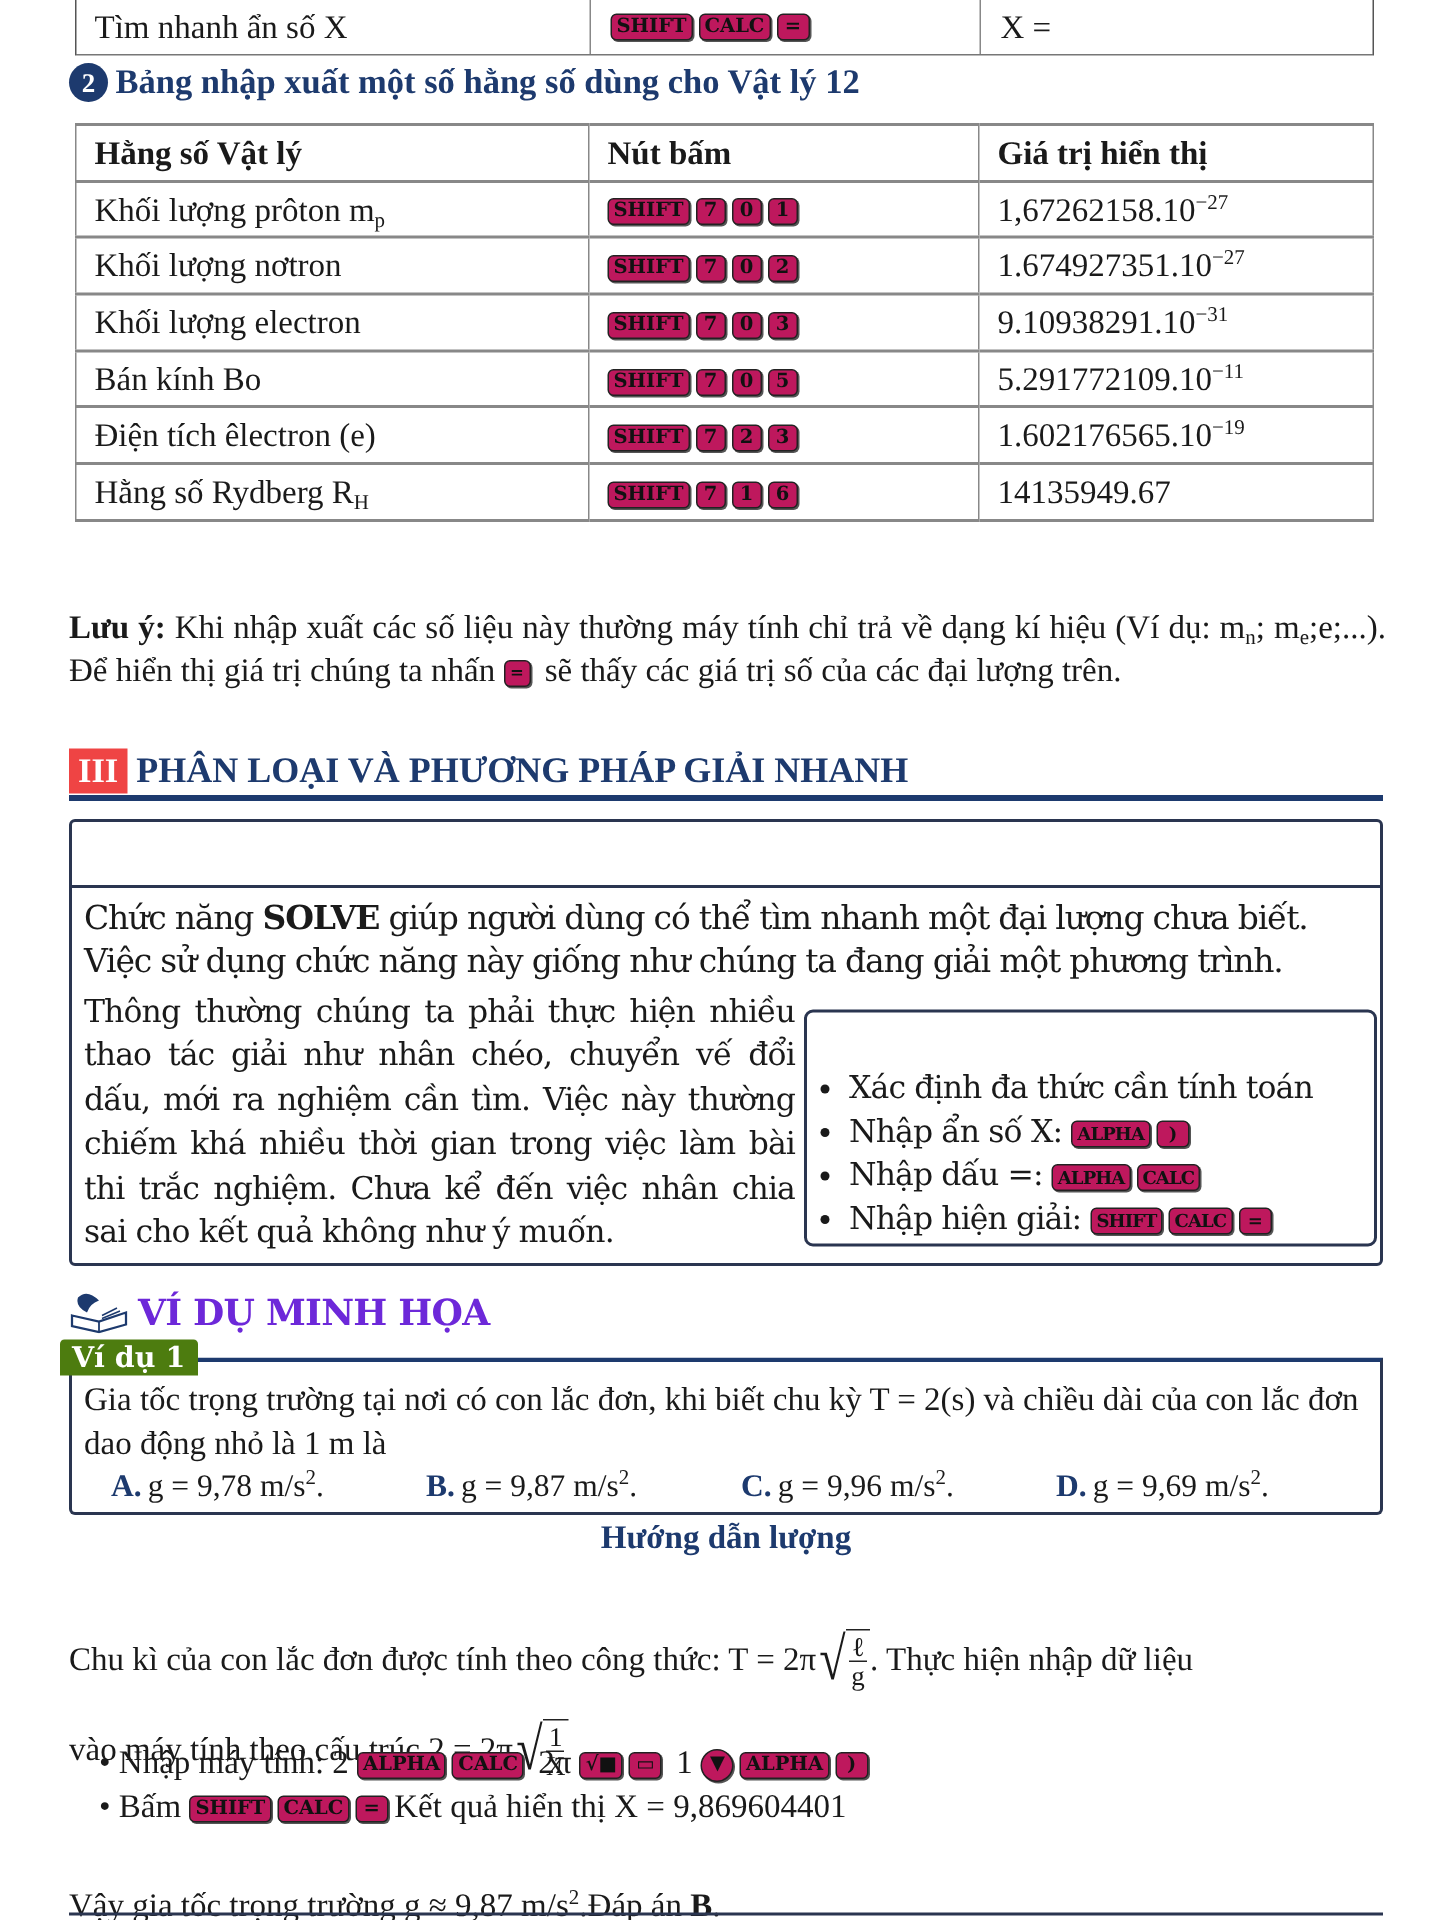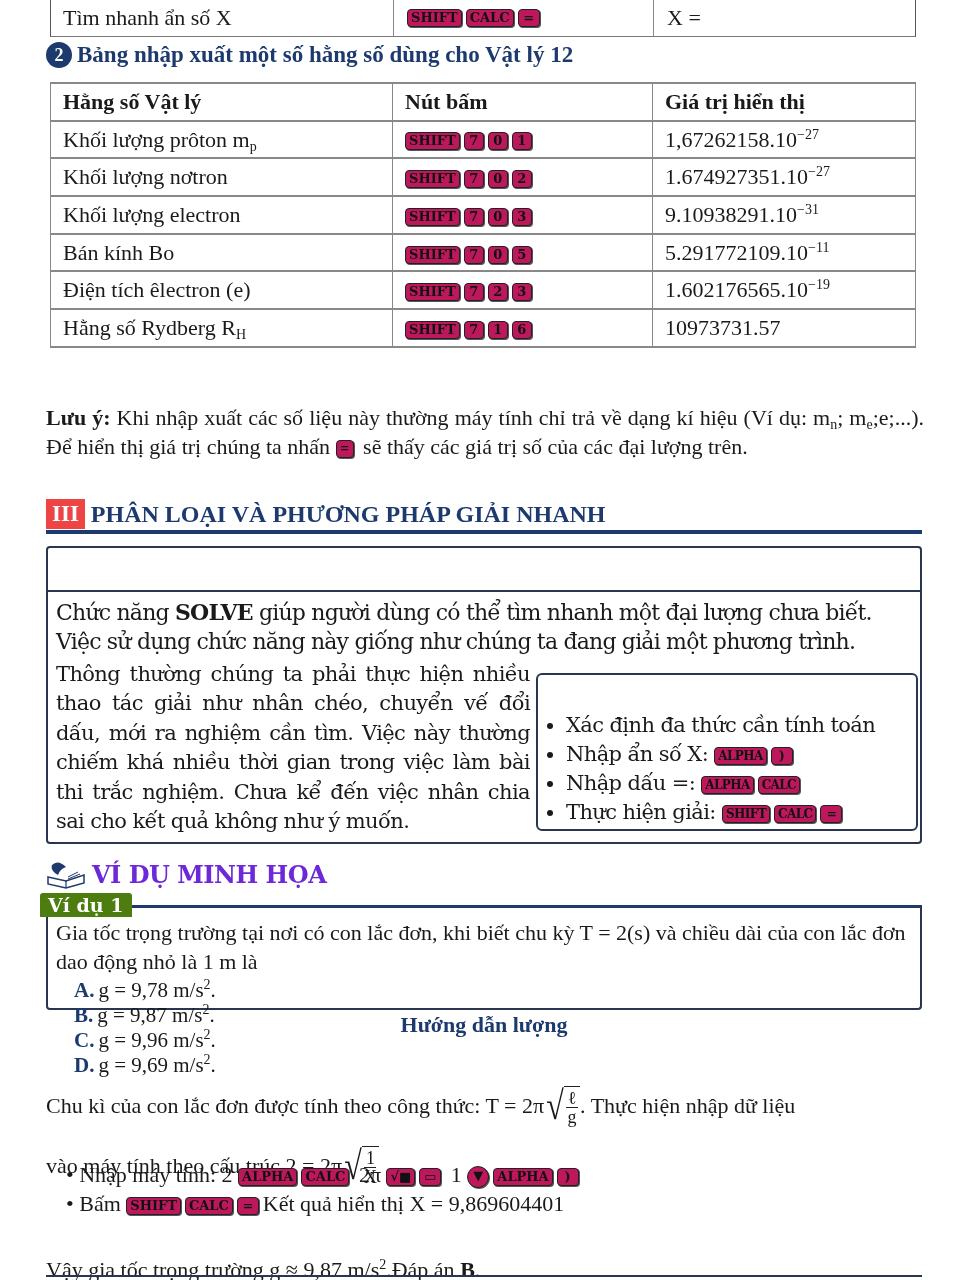--- a/index.html
+++ b/index.html
@@ -59,21 +59,21 @@
   .steps { position:absolute; top: 125px; left: 488px; width: 382px; height: 158px; border: 2px solid #2a3550; border-radius: 6px; padding: 36px 0 0 8px; }
   .steps ul { margin:0; padding-left: 20px; font-family: "DejaVu Serif", serif; font-size: 21px; line-height: 29px; letter-spacing: -0.6px; }
   .steps .key { font-size: 12px; line-height: 16px; }
 
   .ex-title { top: 860px; left: 46px; display:flex; align-items:center; color: #6d28d9; font-weight:bold; font-size: 24px; font-family: "DejaVu Serif", serif; letter-spacing: -0.5px; }
   .book { width: 40px; height: 28px; margin-right: 6px; }
 
   .ex-tag { top: 893px; left: 40px; background: #4d7c0f; color: #fff; font-weight: bold; font-size: 19px; padding: 0 8px; height: 24px; line-height: 24px; border-radius: 3px 3px 0 0; font-family: "DejaVu Serif", serif; }
   .ex-box { top: 905px; left: 46px; width: 876px; height: 105px; border: 2px solid #2a3550; border-top: 3px solid #1d3a6e; border-radius: 0 0 4px 4px; }
   .ex-q { position:absolute; top: 10px; left: 8px; width: 862px; font-family: "Liberation Serif", serif; font-size: 22px; line-height: 29px; }
-  .ex-opts { position:absolute; top: 70px; left: 26px; display:flex; font-family: "Liberation Serif", serif; font-size: 21px; flex-direction: column; }
+  .ex-opts { position:absolute; top: 70px; left: 26px; display:flex; font-family: "Liberation Serif", serif; font-size: 21px; }
   .ex-opts .opt { width: 210px; }
   .ex-opts .lbl { font-weight: bold; color: #1d3a6e; margin-right: 4px; }
 
   .hd { top: 1012px; left: 0; width: 968px; text-align:center; color: #1d3a6e; font-weight: bold; font-size: 22px; font-family: "Liberation Serif", serif; }
 
   .sol { left: 46px; width: 878px; font-family: "Liberation Serif", serif; font-size: 22px; margin-top: 32px; }
   .frac { display:inline-flex; flex-direction:column; align-items:center; vertical-align: middle; font-size: 18px; line-height: 18px; }
   .frac .bar { width: 12px; border-top: 1.2px solid #222; }
   .sqrt { display:inline-flex; align-items:center; vertical-align: middle; }
   .sqrt .rad { font-size: 40px; line-height: 40px; transform: scaleX(0.8); margin-right: -2px; }
@@ -131,21 +131,21 @@
         <td><span>5.291772109.10</span><sup>−11</sup></td>
       </tr>
       <tr>
         <td><span>Điện tích êlectron (e)</span></td>
         <td><span class="key">SHIFT</span><span class="key num">7</span><span class="key num">2</span><span class="key num">3</span></td>
         <td><span>1.602176565.10</span><sup>−19</sup></td>
       </tr>
       <tr>
         <td><span>Hằng số Rydberg R</span><sub>H</sub></td>
         <td><span class="key">SHIFT</span><span class="key num">7</span><span class="key num">1</span><span class="key num">6</span></td>
-        <td><span>10973731.57</span></td>
+        <td><span>14135949.67</span></td>
       </tr>
     </tbody>
 </table>
 
 <div class="abs note">
   <b>Lưu ý:</b><span> Khi nhập xuất các số liệu này thường máy tính chỉ trả về dạng kí hiệu (Ví dụ: m</span><sub>n</sub><span>; m</span><sub>e</sub><span>;e;...). Để hiển thị giá trị chúng ta nhấn </span><span class="key" style="font-size:11px;min-width:18px">=</span><span> sẽ thấy các giá trị số của các đại lượng trên.</span>
 </div>
 
 <div class="abs sec3">
   <span class="roman">III</span>
@@ -156,21 +156,21 @@
   <div class="head"></div>
   <div class="intro">
     <span>Chức năng </span><b>SOLVE</b><span> giúp người dùng có thể tìm nhanh một đại lượng chưa biết. Việc sử dụng chức năng này giống như chúng ta đang giải một phương trình.</span>
   </div>
   <div class="left">Thông thường chúng ta phải thực hiện nhiều thao tác giải như nhân chéo, chuyển vế đổi dấu, mới ra nghiệm cần tìm. Việc này thường chiếm khá nhiều thời gian trong việc làm bài thi trắc nghiệm. Chưa kể đến việc nhân chia sai cho kết quả không như ý muốn.</div>
   <div class="steps">
     <ul id="steps-list">
         <li><span>Xác định đa thức cần tính toán</span></li>
         <li><span>Nhập ẩn số X: </span><span class="key">ALPHA</span><span class="key">)</span></li>
         <li><span>Nhập dấu =: </span><span class="key">ALPHA</span><span class="key">CALC</span></li>
-        <li><span>Thực hiện giải: </span><span class="key">SHIFT</span><span class="key">CALC</span><span class="key">=</span></li>
+        <li><span>Nhập hiện giải: </span><span class="key">SHIFT</span><span class="key">CALC</span><span class="key">=</span></li>
       </ul>
   </div>
 </div>
 
 <div class="abs ex-title">
   <svg class="book" viewBox="0 0 40 28">
     <path d="M6 4 Q12 -2 20 6 Q14 8 12 14 Q4 10 6 4 Z" fill="#1d3a6e"></path>
     <path d="M2 16 L20 20 L38 14 L38 22 L20 27 L2 23 Z" fill="#fff" stroke="#1d3a6e" stroke-width="1.5"></path>
     <path d="M20 20 L20 27" stroke="#1d3a6e" stroke-width="1.2"></path>
     <path d="M22 18 L34 13 M22 16 L32 11" stroke="#1d3a6e" stroke-width="1"></path>

